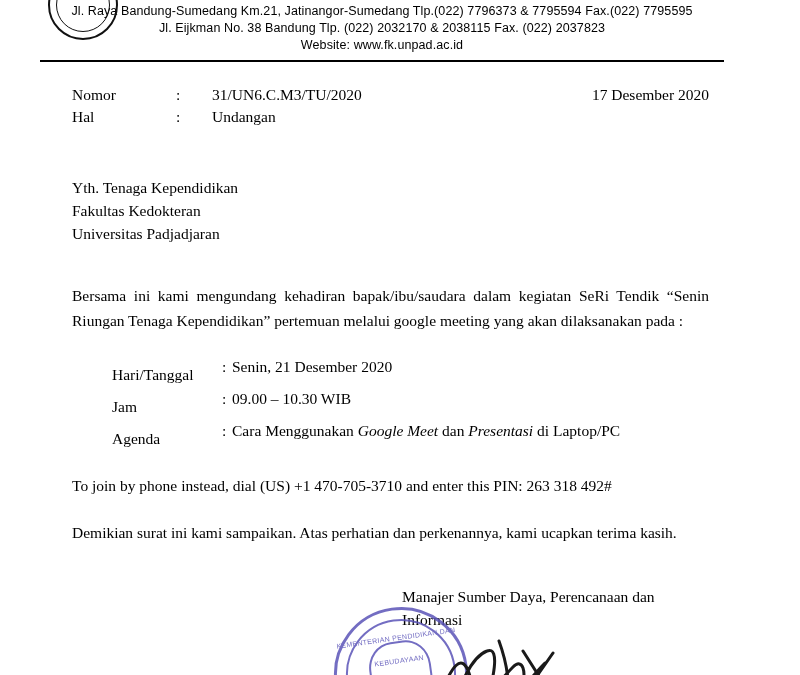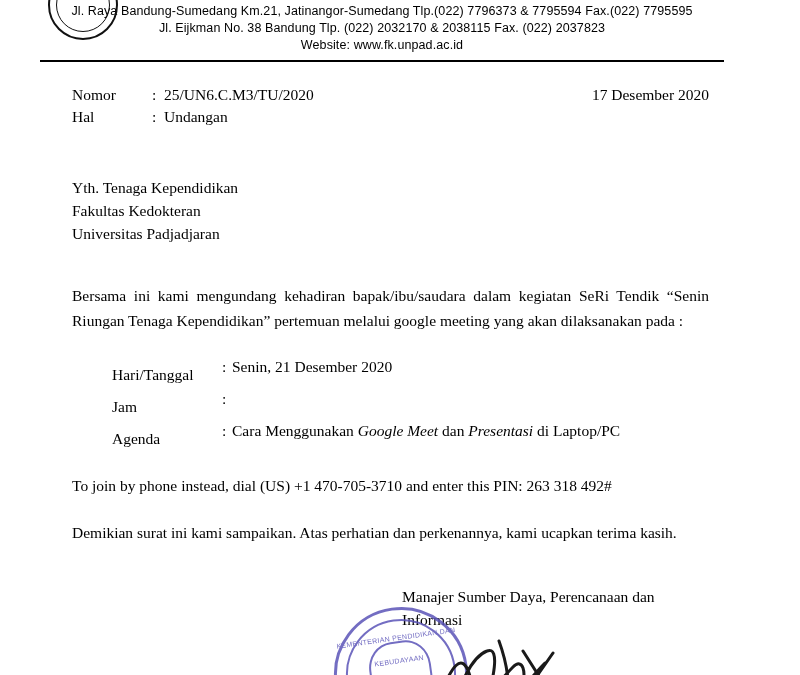--- a/index.html
+++ b/index.html
@@ -67,20 +67,21 @@
     line-height: 1.42;
   }
 
   .meta-block {
     margin-top: 22px;
     position: relative;
   }
   .meta-row {
     display: flex;
     line-height: 22px;
+    gap: 24px;
   }
   .meta-label { width: 80px; }
   .meta-colon { width: 12px; }
   .meta-value { flex: 1; }
   .doc-date {
     position: absolute;
     right: 0;
     top: 0;
     text-align: right;
     line-height: 22px;
@@ -196,21 +197,21 @@
     <div class="lh-line">Website: www.fk.unpad.ac.id</div>
     <hr class="rule">
   </div>
 
   <div class="content">
 
     <div class="meta-block">
       <div class="meta-row">
         <div class="meta-label">Nomor</div>
         <div class="meta-colon">:</div>
-        <div class="meta-value">25/UN6.C.M3/TU/2020</div>
+        <div class="meta-value">31/UN6.C.M3/TU/2020</div>
       </div>
       <div class="meta-row">
         <div class="meta-label">Hal</div>
         <div class="meta-colon">:</div>
         <div class="meta-value">Undangan</div>
       </div>
       <div class="doc-date">17 Desember 2020</div>
     </div>
 
     <div class="addressee">
@@ -223,20 +224,21 @@
 
     <div class="details">
       <div class="det-row">
         <div class="det-label">Hari/Tanggal</div>
         <div class="det-colon">:</div>
         <div class="det-value">Senin, 21 Desember 2020</div>
       </div>
       <div class="det-row">
         <div class="det-label">Jam</div>
         <div class="det-colon">:</div>
+        <div class="det-value">09.00 – 10.30 WIB</div>
       </div>
       <div class="det-row">
         <div class="det-label">Agenda</div>
         <div class="det-colon">:</div>
         <div class="det-value"><span>Cara Menggunakan </span><span class="it">Google Meet</span><span> dan </span><span class="it">Presentasi</span><span> di Laptop/PC</span></div>
       </div>
     </div>
 
     <div class="join-block">
       <div>To join by phone instead, dial (US) +1 470-705-3710 and enter this PIN: 263 318 492#</div>

